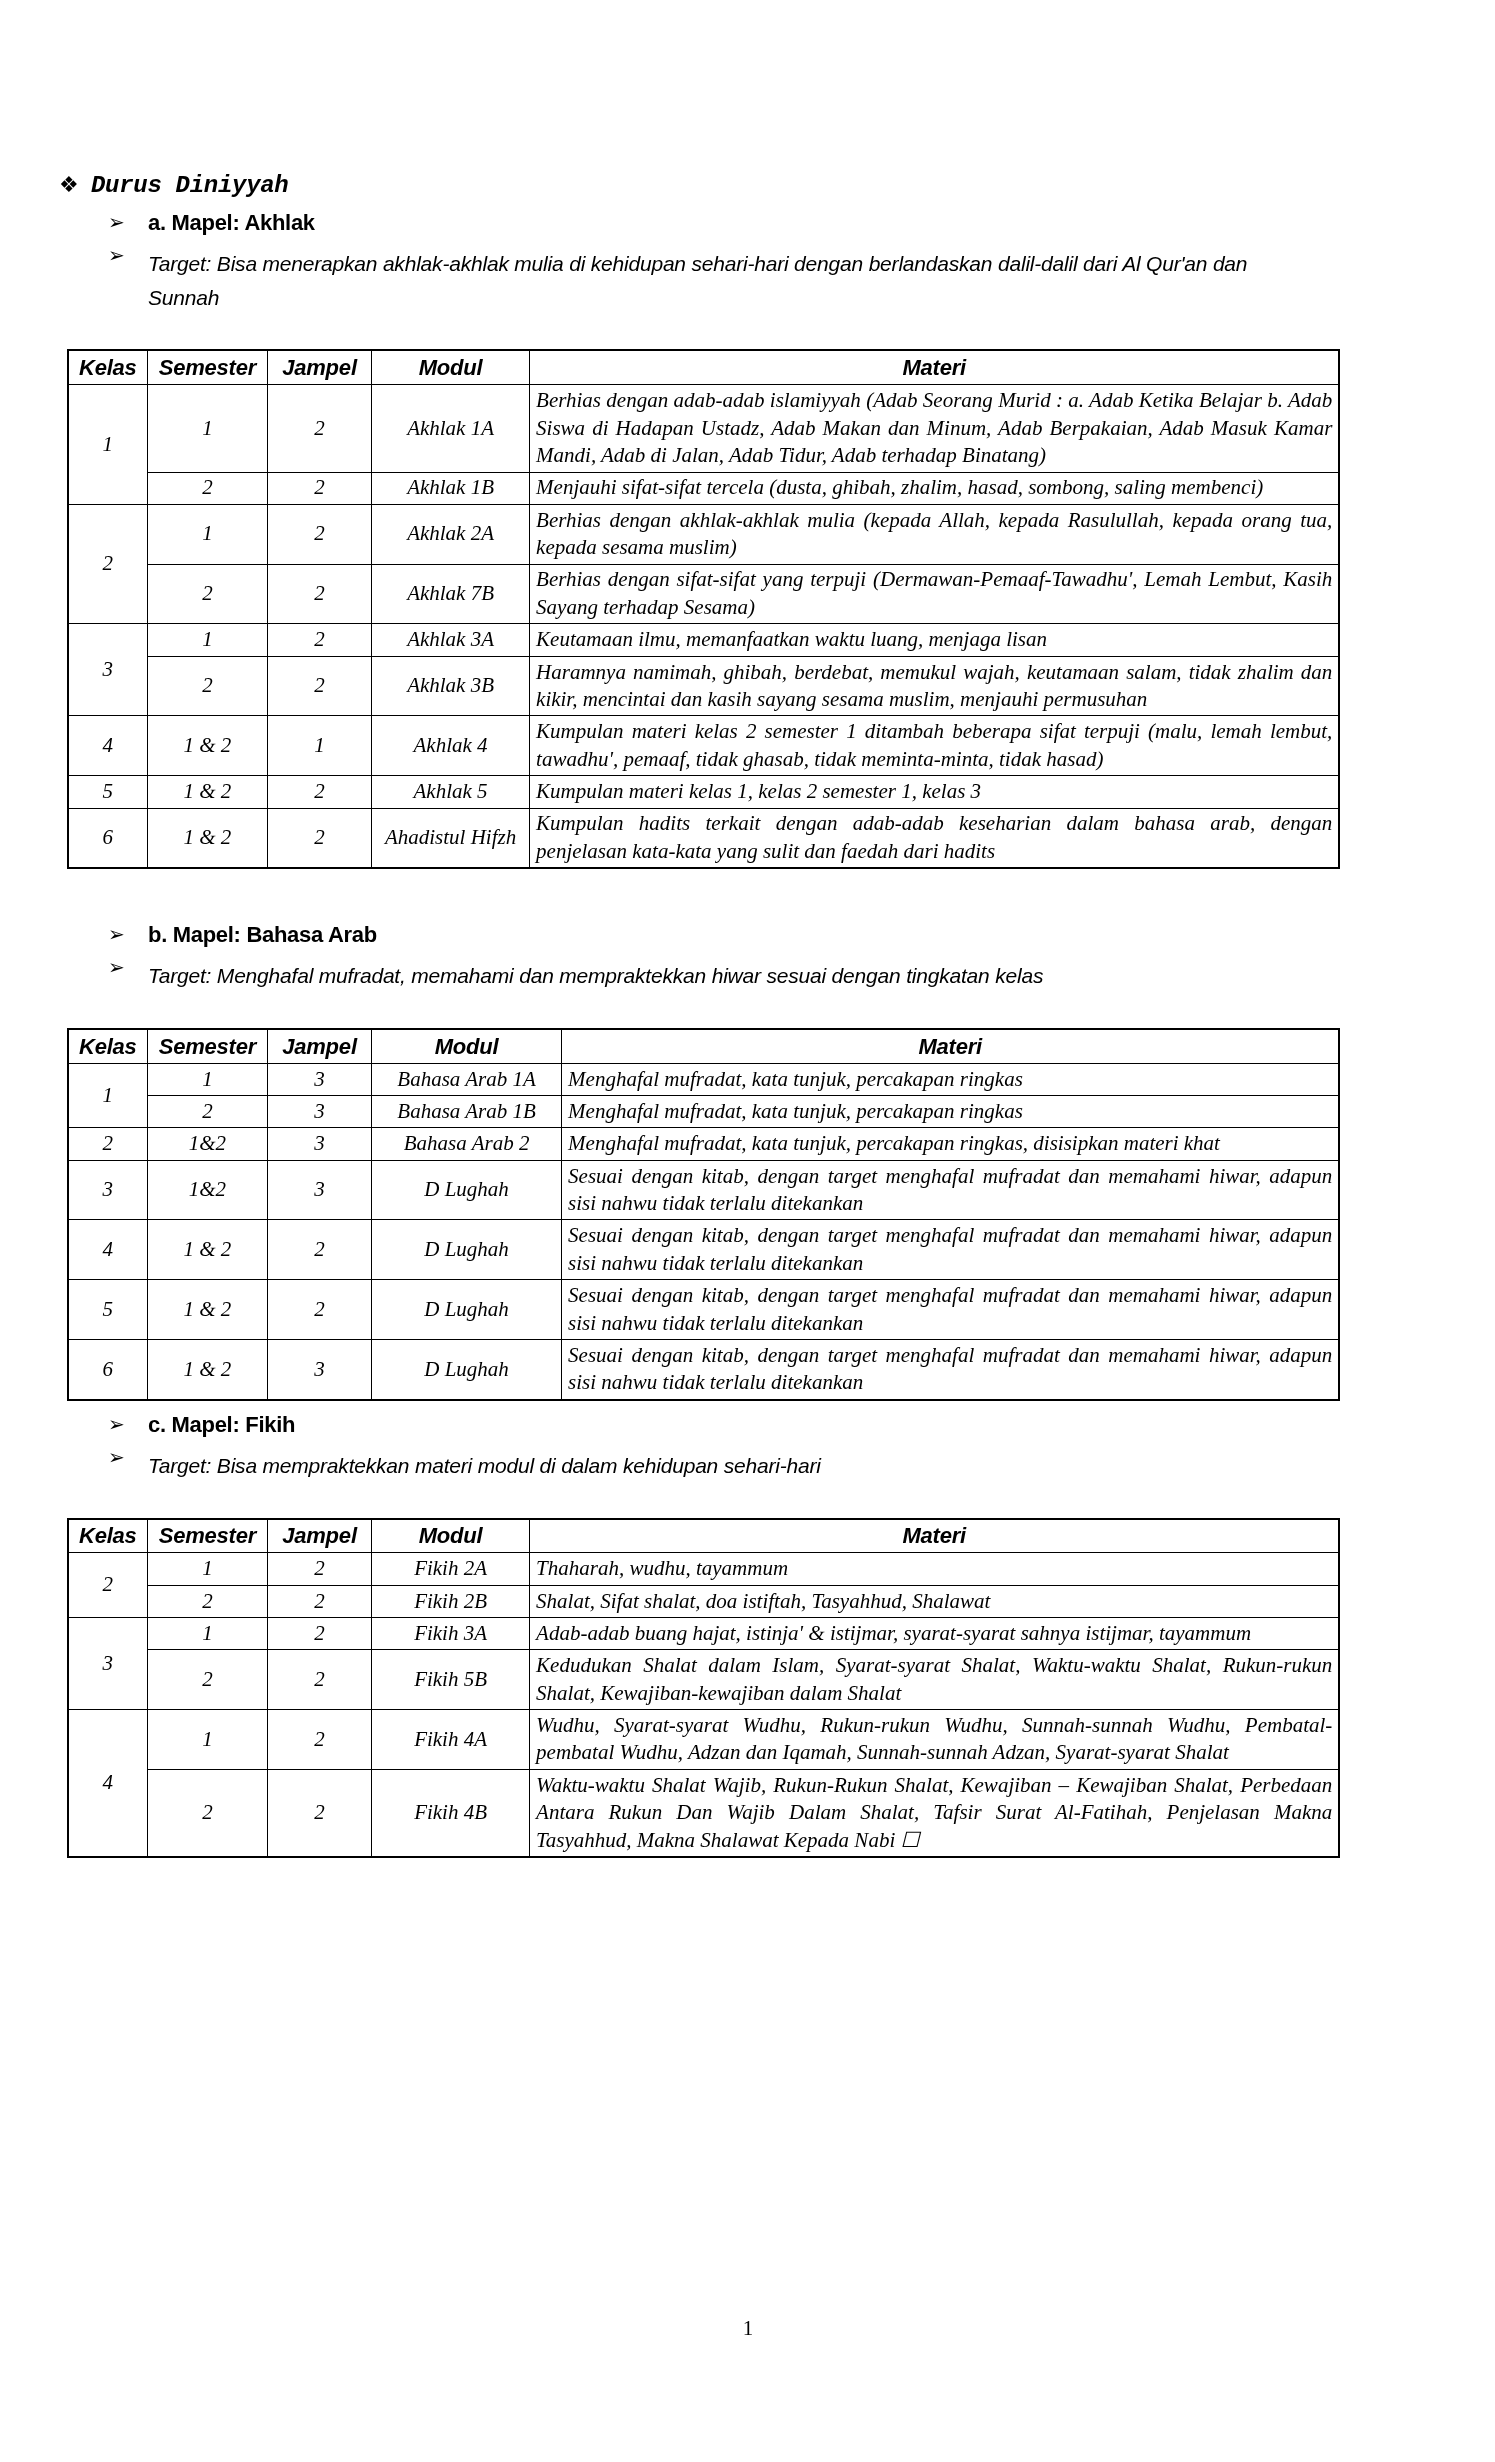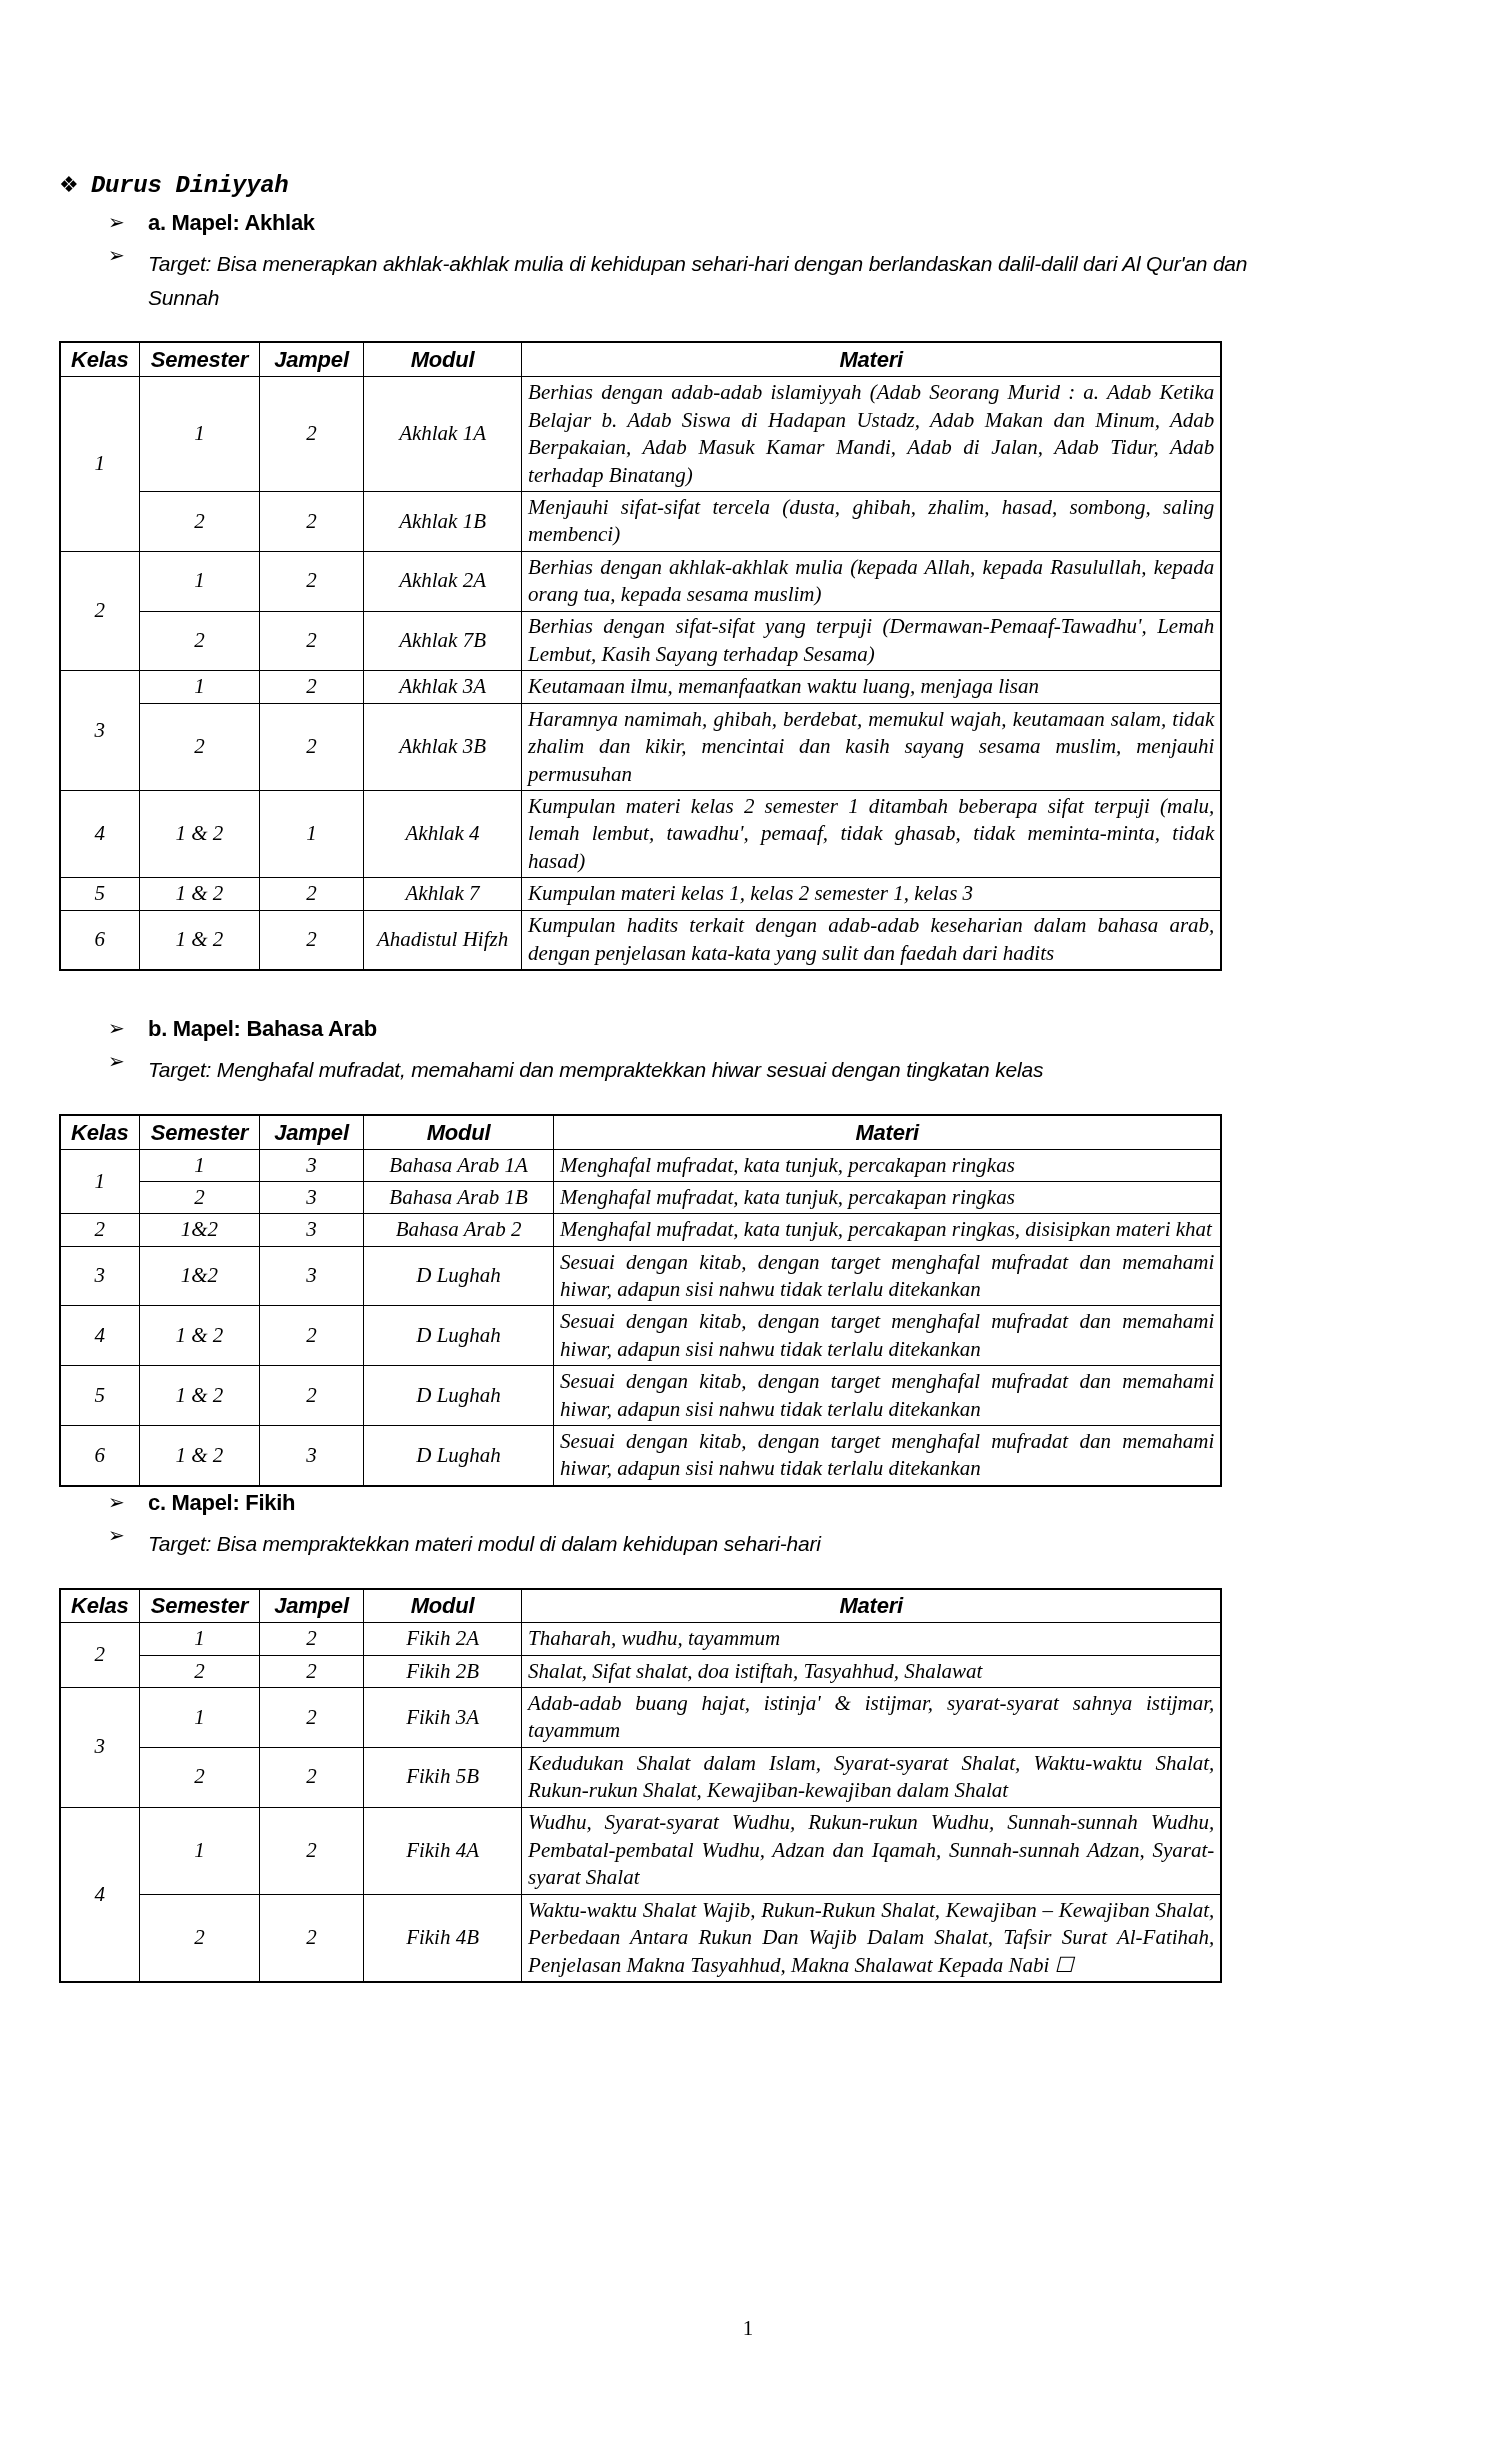--- a/index.html
+++ b/index.html
@@ -80,22 +80,22 @@
     line-height: 34px;
     letter-spacing: -0.2px;
     max-width: 1151px;
     margin-top: 7px;
   }
 
   
   table.curr {
     border-collapse: collapse;
     table-layout: fixed;
-    width: 1163px;
-    margin: 0;
+    width: 1273px;
+    margin: 8px;
     border: 2.5px solid #000;
   }
   table.curr td, table.curr th {
     border: 1.1px solid #000;
     padding: 1.9px 5.7px;
     vertical-align: middle;
     font-family: "Liberation Serif", serif;
     font-style: italic;
     font-size: 21px;
     line-height: 27.5px;
@@ -224,21 +224,21 @@
           <td class="c-center sans-cell">4</td>
           <td class="c-center sans-cell">1 &amp; 2</td>
           <td class="c-center sans-cell">1</td>
           <td class="c-center sans-cell">Akhlak 4</td>
           <td class="c-materi">Kumpulan materi kelas 2 semester 1 ditambah beberapa sifat terpuji (malu, lemah lembut, tawadhu', pemaaf, tidak ghasab, tidak meminta-minta, tidak hasad)</td>
         </tr>
         <tr>
           <td class="c-center sans-cell">5</td>
           <td class="c-center sans-cell">1 &amp; 2</td>
           <td class="c-center sans-cell">2</td>
-          <td class="c-center sans-cell">Akhlak 7</td>
+          <td class="c-center sans-cell">Akhlak 5</td>
           <td class="c-materi">Kumpulan materi kelas 1, kelas 2 semester 1, kelas 3</td>
         </tr>
         <tr>
           <td class="c-center sans-cell">6</td>
           <td class="c-center sans-cell">1 &amp; 2</td>
           <td class="c-center sans-cell">2</td>
           <td class="c-center sans-cell">Ahadistul Hifzh</td>
           <td class="c-materi">Kumpulan hadits terkait dengan adab-adab keseharian dalam bahasa arab, dengan penjelasan kata-kata yang sulit dan faedah dari hadits</td>
         </tr>
       </tbody>

